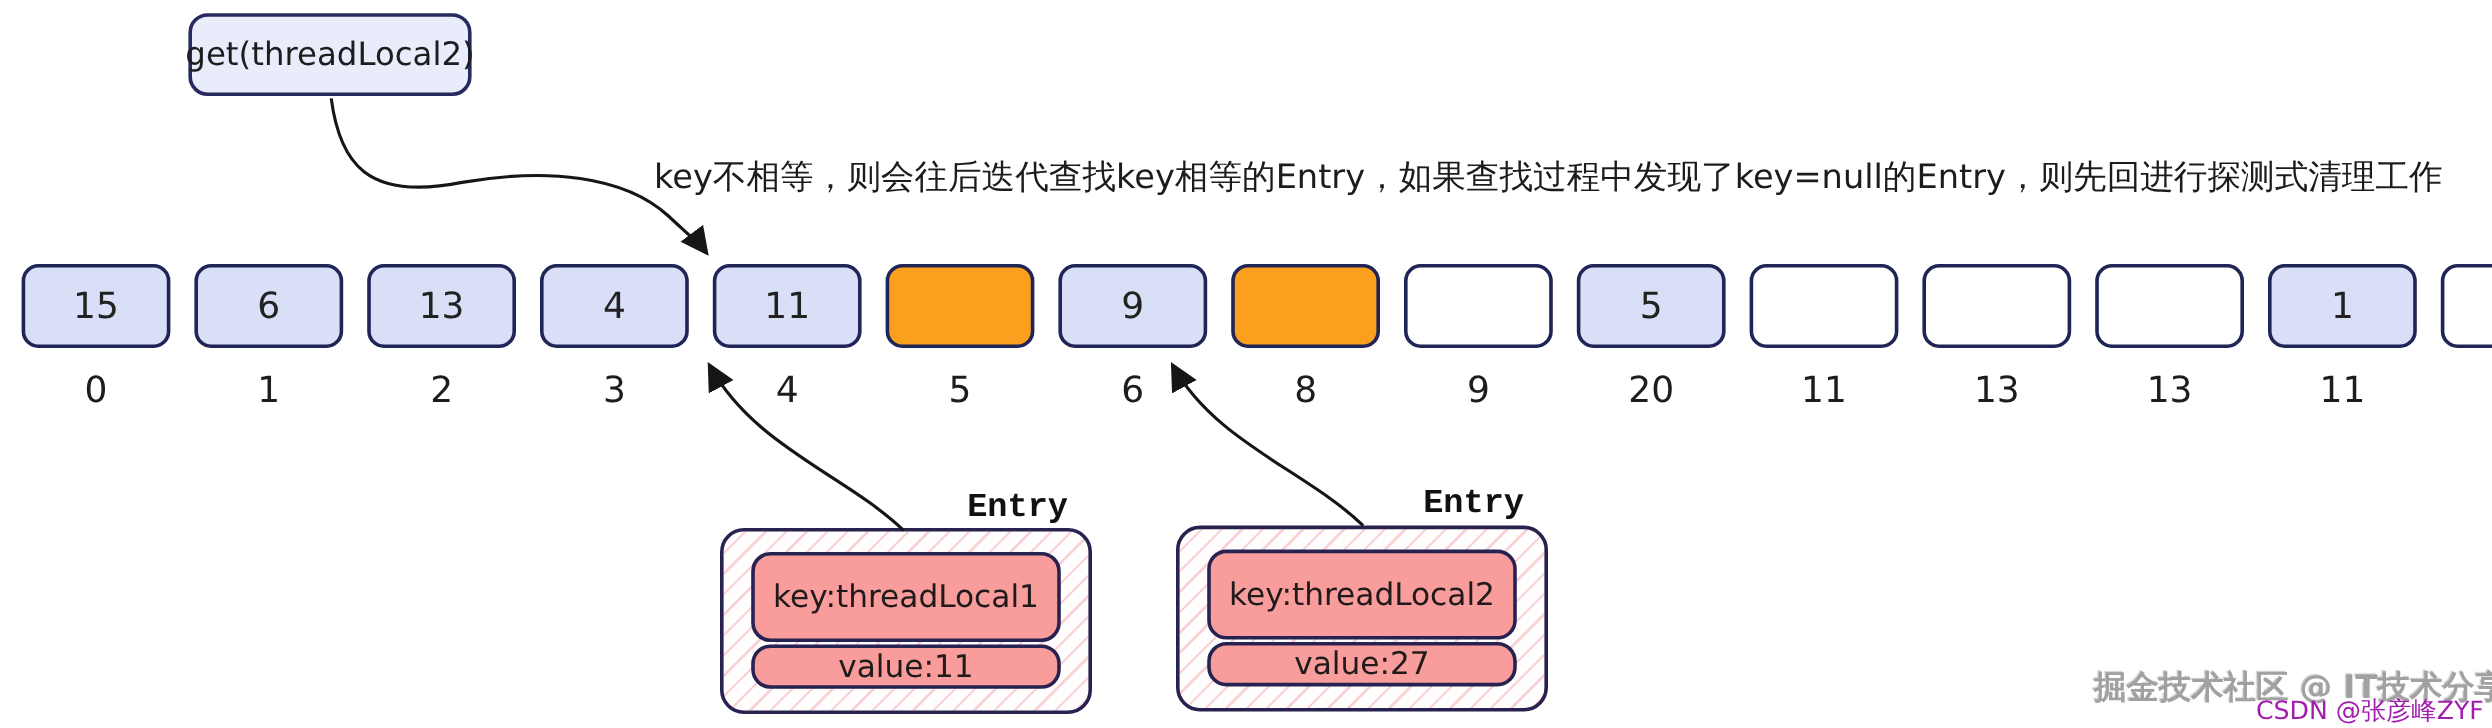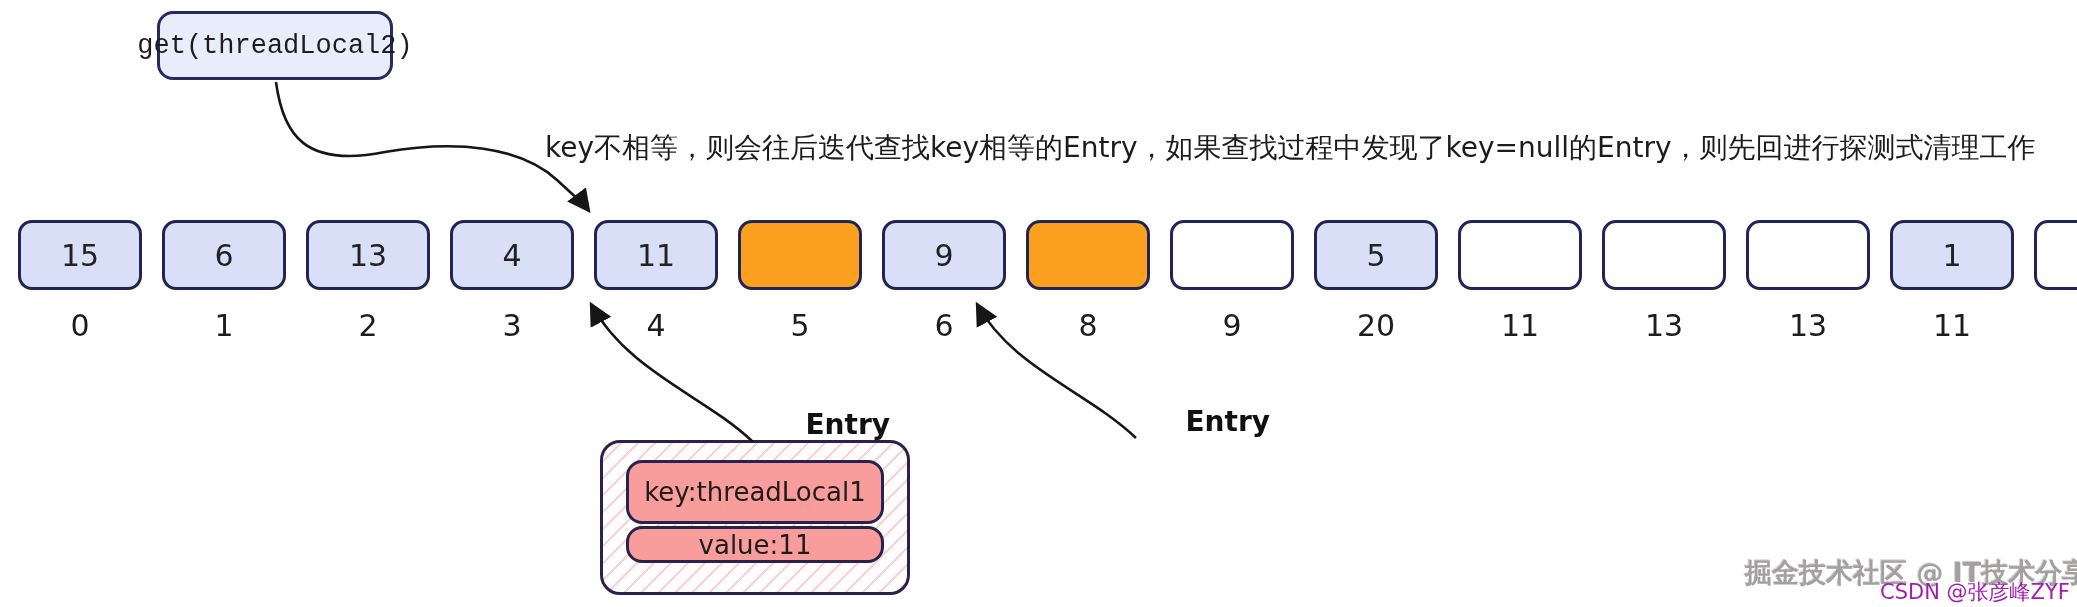--- a/index.html
+++ b/index.html
@@ -8,21 +8,21 @@
     font-family:"DejaVu Sans","Liberation Sans",sans-serif;
     color:#1d1d1d;
   }
   .canvas{position:absolute;inset:0;}
 
   
   .get-box{
     position:absolute;left:157px;top:11px;width:236px;height:69px;
     background:#e9ecfb;border:3px solid #272a5e;border-radius:16px;
     display:flex;align-items:center;justify-content:center;
-    font-size:27px;box-sizing:border-box;font-family:Liberation Mono, monospace;
+    font-size:27px;box-sizing:border-box;
   }
 
   
   .annotation{
     position:absolute;left:545px;top:106px;width:1520px;
     font-size:28px;line-height:44px;white-space:nowrap;color:#1c1c1c;margin-top:20px;
   }
 
   
   .array-row{
@@ -37,21 +37,21 @@
     font-size:30px;color:#222;background:#ffffff;
   }
   .cell[data-type="filled"]{background:#d9dff6;}
   .cell[data-type="stale"]{background:#fba01e;}
   .cell[data-type="empty"]{background:#ffffff;}
   .idx{font-size:30px;color:#1d1d1d;}
 
   
   .entry-title{
     position:absolute;width:160px;text-align:right;
-    font-size:28px;font-weight:bold;color:#111;
+    font-size:28px;font-weight:bold;color:#111;font-family:Liberation Mono, monospace;
   }
   .entry-title.t1{left:730px;top:408px;}
   .entry-title.t2{left:1110px;top:405px;}
   .entry-box{
     position:absolute;width:310px;height:155px;box-sizing:border-box;
     border:3px solid #272250;border-radius:20px;
     background:
       repeating-linear-gradient(135deg,
         rgba(246,189,189,0.65) 0px, rgba(246,189,189,0.65) 2px,
         rgba(255,255,255,0) 2px, rgba(255,255,255,0) 12px),
@@ -60,21 +60,21 @@
     display:flex;flex-direction:column;gap:2px;
   }
   .entry-box.e1{left:600px;top:440px;}
   .entry-box.e2{left:980px;top:438px;}
   .kv{
     box-sizing:border-box;width:100%;
     border:3px solid #272250;border-radius:16px;background:#f89c9c;
     display:flex;align-items:center;justify-content:center;
     font-size:26px;color:#201a1a;
   }
-  .kv.key{height:64px;}
+  .kv.key{height:75px;}
   .kv.val{height:37px;}
 
   
   svg.arrows{position:absolute;left:0;top:0;pointer-events:none;}
   .arrow-path{fill:none;stroke:#161616;stroke-width:2.6px;}
 
   
   .wm1{
     position:absolute;left:1745px;top:555px;
     font-size:27px;font-weight:bold;color:#a3a0a0;
@@ -161,20 +161,24 @@
     </div>
   </div>
 
   <div class="entry-title t1">Entry</div>
   <div class="entry-box e1">
     <div class="kv key">key:threadLocal1</div>
     <div class="kv val">value:11</div>
   </div>
 
   <div class="entry-title t2">Entry</div>
+  <div class="entry-box e2">
+    <div class="kv key">key:threadLocal2</div>
+    <div class="kv val">value:27</div>
+  </div>
 
   <svg class="arrows" width="2077" height="607" viewBox="0 0 2077 607">
     <defs>
       <marker id="ah" markerWidth="10" markerHeight="10" refX="8" refY="4.5" orient="auto">
         <path d="M0,0 L9,4.5 L0,9 z" fill="#161616"></path>
       </marker>
     </defs>
     <path class="arrow-path" marker-end="url(#ah)" d="M 276 82 C 283 135, 305 168, 385 152 C 455 140, 520 146, 557 180 C 573 195, 583 203, 589 211"></path>
     <path class="arrow-path" marker-end="url(#ah)" d="M 753 442 C 705 396, 628 372, 591 304"></path>
     <path class="arrow-path" marker-end="url(#ah)" d="M 1136 438 C 1088 392, 1012 368, 977 304"></path>

